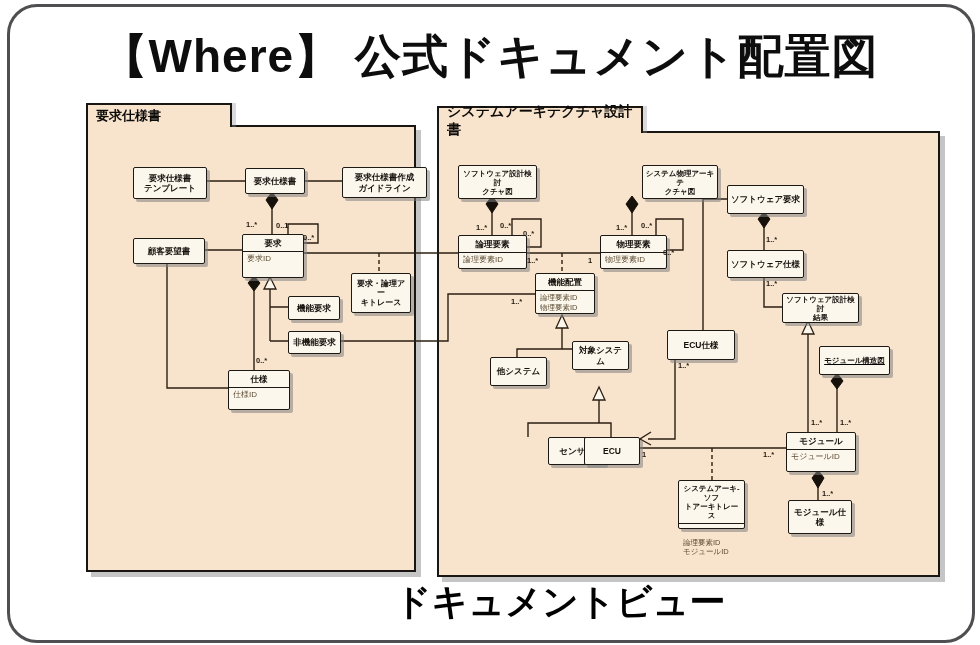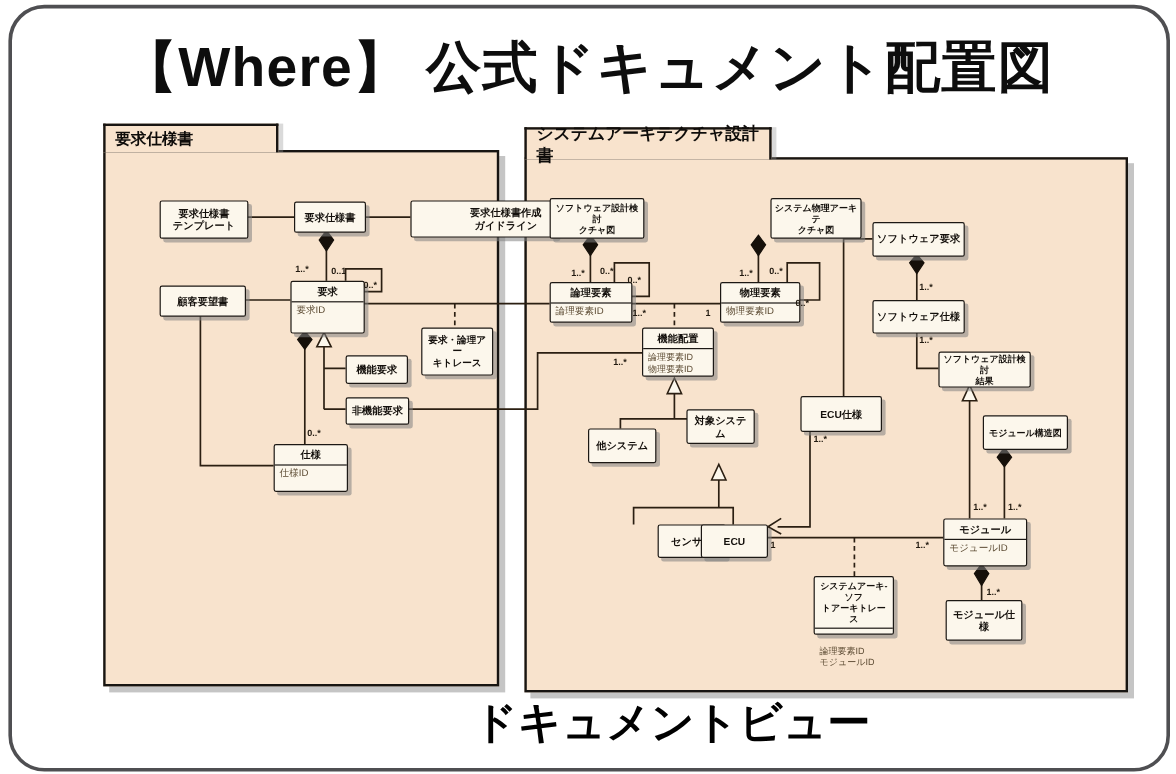--- a/index.html
+++ b/index.html
@@ -148,21 +148,21 @@
     </g>
   </svg>
 
   <div class="node" style="left:133px;top:167px;width:72px;height:30px;">
     <div class="nt">要求仕様書
 テンプレート</div>
   </div>
   <div class="node" style="left:245px;top:168px;width:58px;height:24px;">
     <div class="nt">要求仕様書</div>
   </div>
-  <div class="node" style="left:342px;top:167px;width:83px;height:29px;padding-left:37px;">
+  <div class="node" style="left:342px;top:167px;width:83px;height:29px;">
     <div class="nt">要求仕様書作成
 ガイドライン</div>
   </div>
   <div class="node" style="left:133px;top:238px;width:70px;height:24px;">
     <div class="nt">顧客要望書</div>
   </div>
   <div class="node has-attrs" style="left:242px;top:234px;width:60px;height:42px;">
     <div class="nt">要求</div>
     <div class="na">要求ID</div>
   </div>
@@ -220,21 +220,21 @@
   <div class="node" style="left:727px;top:185px;width:75px;height:27px;">
     <div class="nt">ソフトウェア要求</div>
   </div>
   <div class="node" style="left:727px;top:250px;width:75px;height:26px;">
     <div class="nt">ソフトウェア仕様</div>
   </div>
   <div class="node" style="left:782px;top:293px;width:75px;height:28px;">
     <div class="nt" style="font-size:7.5px;">ソフトウェア設計検討
 結果</div>
   </div>
-  <div class="node" style="left:819px;top:346px;width:69px;height:27px;">
+  <div class="node" style="left:819px;top:346px;width:69px;height:27px;text-decoration:underline;">
     <div class="nt" style="font-size:7.5px;">モジュール構造図</div>
   </div>
   <div class="node has-attrs" style="left:786px;top:432px;width:68px;height:38px;">
     <div class="nt">モジュール</div>
     <div class="na">モジュールID</div>
   </div>
   <div class="node" style="left:788px;top:500px;width:62px;height:32px;">
     <div class="nt">モジュール仕様</div>
   </div>
   <div class="node has-attrs" style="left:678px;top:480px;width:65px;height:47px;gap:12px;">

